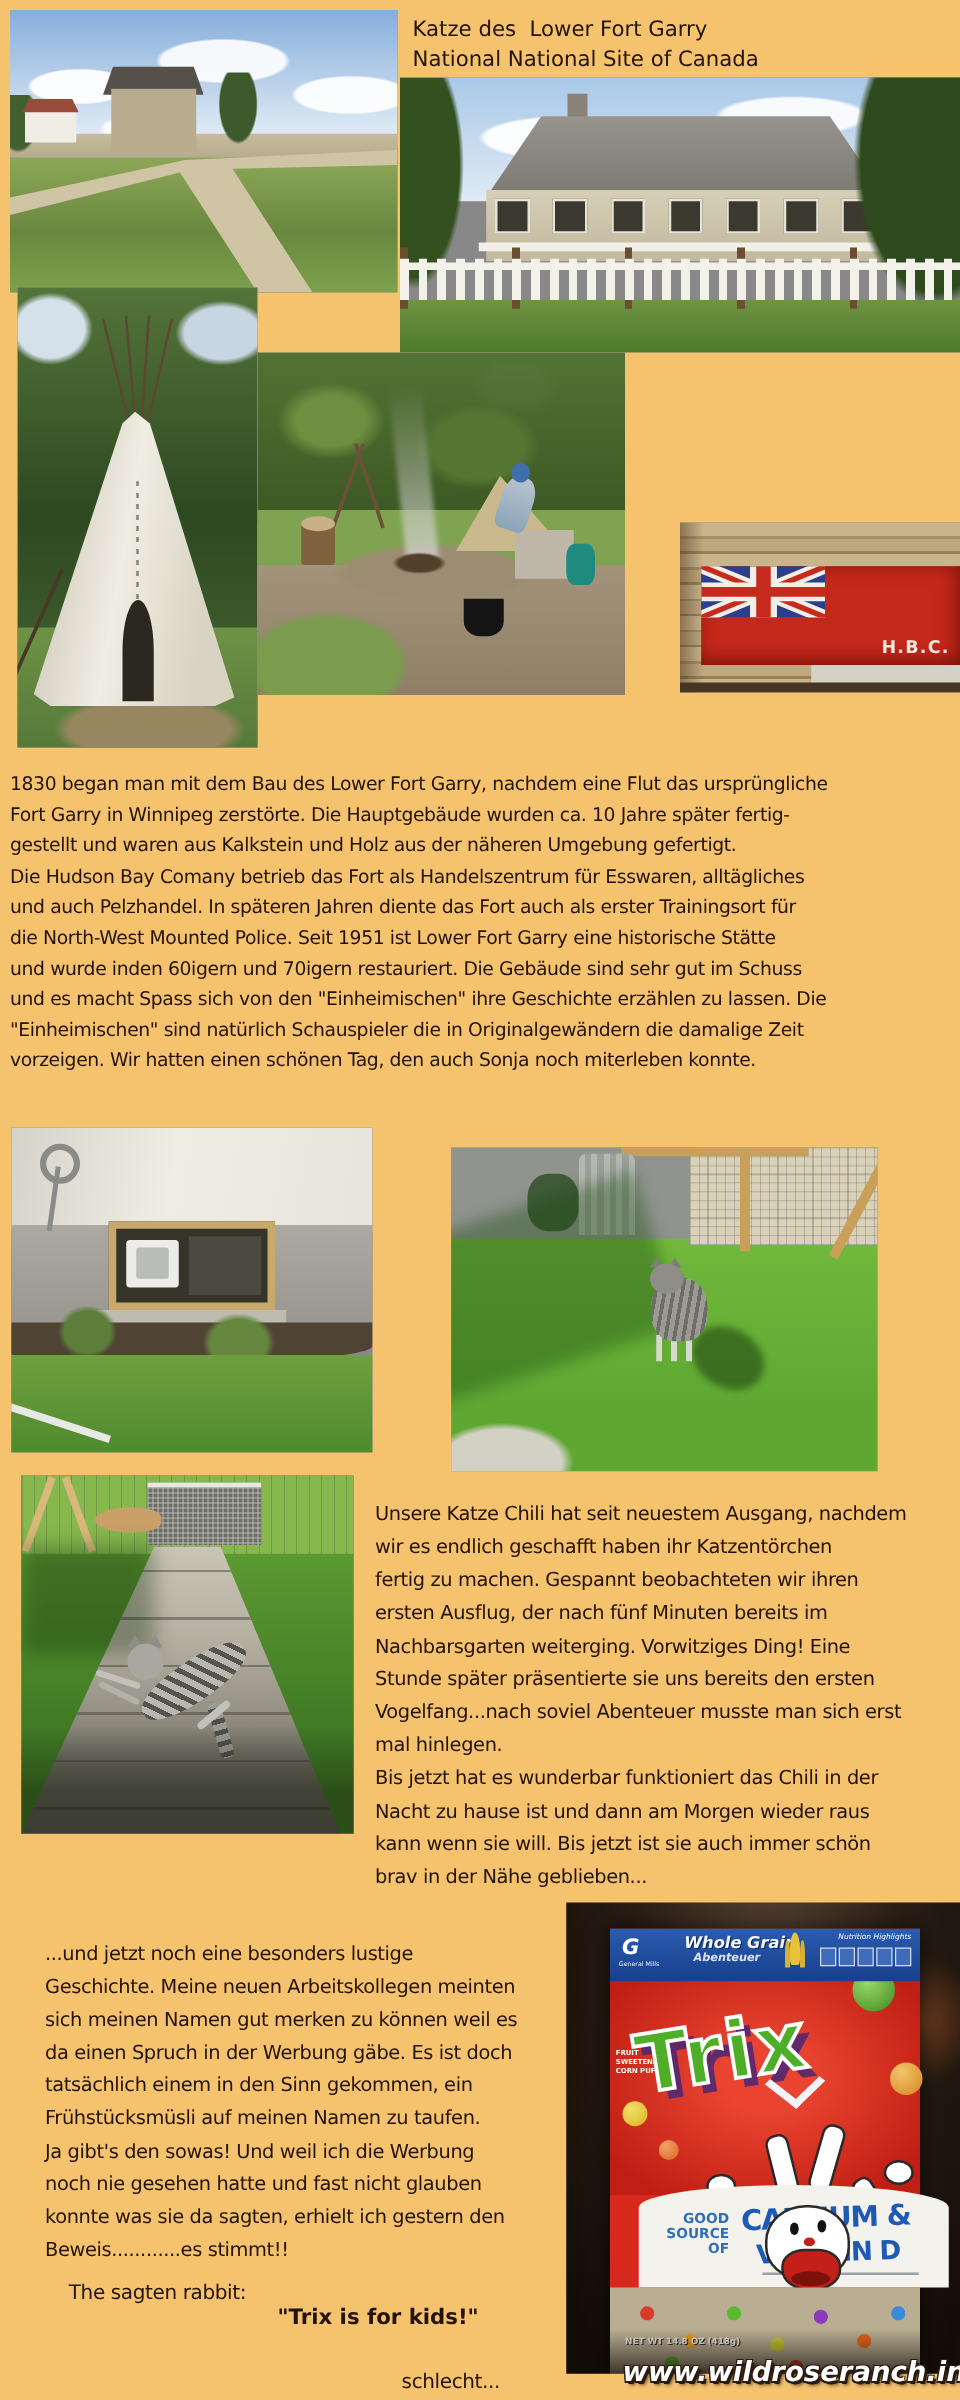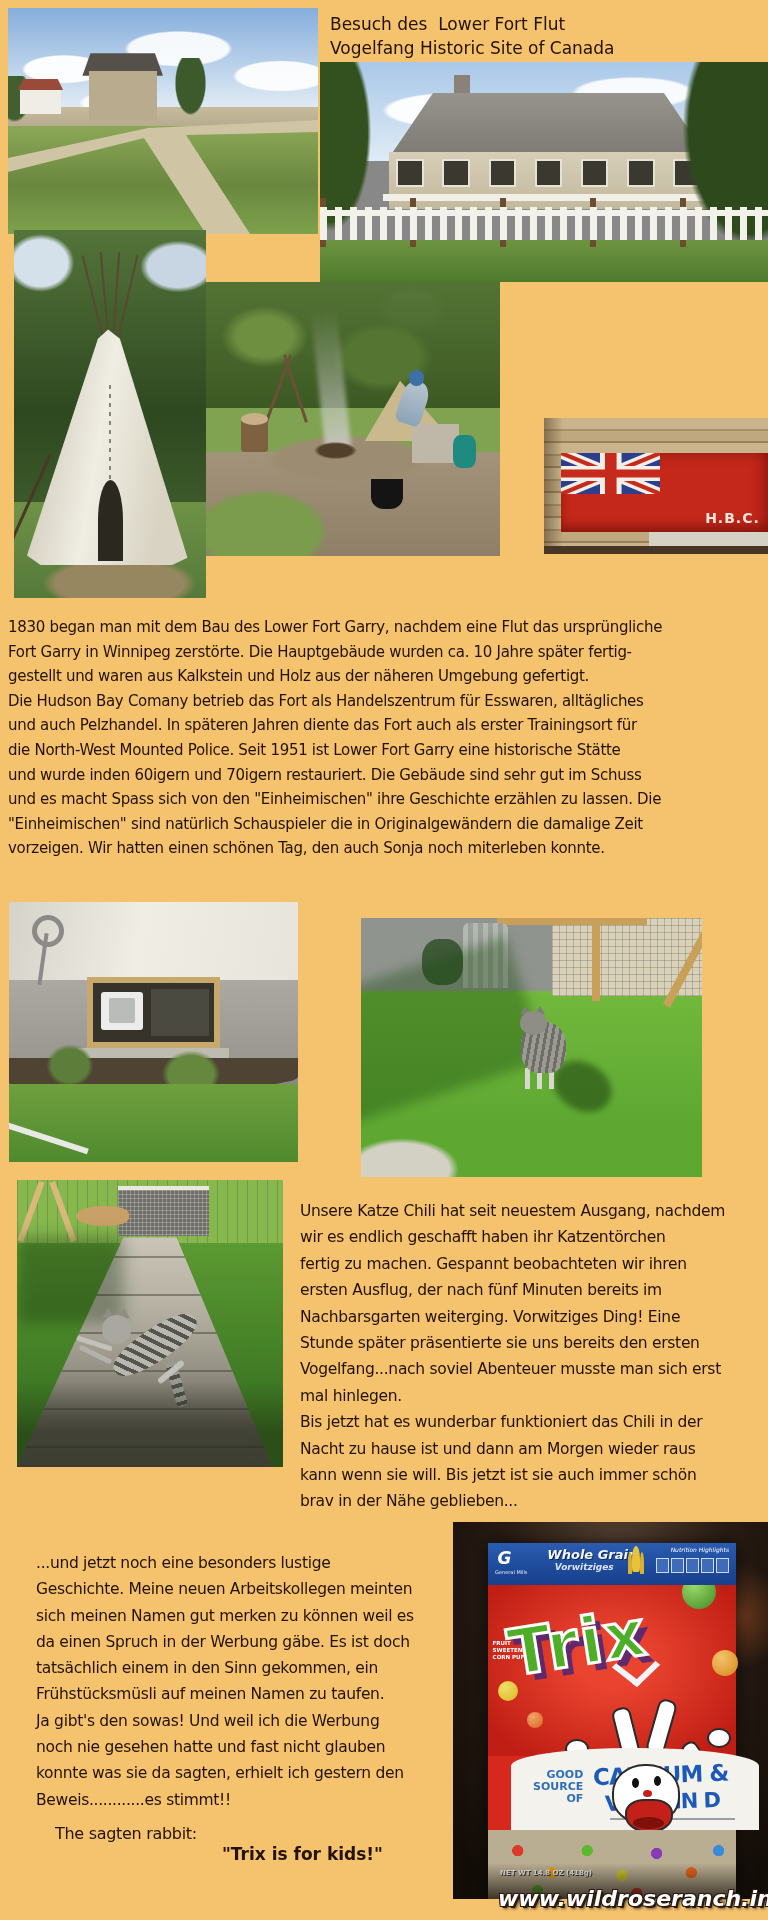--- a/index.html
+++ b/index.html
@@ -227,22 +227,22 @@
     radial-gradient(circle 9px at 20% 88%,#5CB82E 60%,transparent 65%),
     radial-gradient(circle 9px at 60% 92%,#D93A2A 60%,transparent 65%);}
   .x-stripdark{position:absolute;left:0;bottom:0;width:100%;height:10%;background:linear-gradient(rgba(20,12,8,0),rgba(20,12,8,.75));}
   .x-netwt{position:absolute;left:5%;top:84%;color:#F0EFE8;font-size:7px;font-weight:bold;text-shadow:1px 1px 0 #333;margin-top:27px;}
 </style>
 </head>
 <body>
 
 <div class="page">
 
-  <div class="txt title"><span>Besuch des  Lower Fort Flut</span>
-<span>Vogelfang Historic Site of Canada</span></div>
+  <div class="txt title"><span>Katze des  Lower Fort Garry</span>
+<span>National National Site of Canada</span></div>
 
   <div class="ph p-fort">
     <div class="fort-sky"></div>
     <div class="fort-clouds"></div>
     <div class="fort-wall"></div>
     <div class="fort-tree2"></div>
     <div class="fort-house-white"></div>
     <div class="fort-house-roof"></div>
     <div class="fort-house-stone"></div>
     <div class="fort-tree1"></div>
@@ -412,39 +412,40 @@
 sich meinen Namen gut merken zu können weil es
 da einen Spruch in der Werbung gäbe. Es ist doch
 tatsächlich einem in den Sinn gekommen, ein
 Frühstücksmüsli auf meinen Namen zu taufen.
 Ja gibt's den sowas! Und weil ich die Werbung
 noch nie gesehen hatte und fast nicht glauben
 konnte was sie da sagten, erhielt ich gestern den
 Beweis............es stimmt!!</div>
   <div class="txt silly">The sagten rabbit:</div>
   <div class="txt quote">"Trix is for kids!"</div>
+  <div class="txt trost2">schlecht...</div>
 
   <div class="ph p-trix">
     <div class="x-glow"></div>
     <div class="x-box">
       <div class="x-red">
         <div class="x-side">FRUIT
 SWEETENED
 CORN PUFFS</div>
         <div class="ball" style="left:78%;top:-6%;width:34px;height:34px;background:radial-gradient(circle at 35% 30%,#9ED96A,#3E8A22);"></div>
         <div class="ball" style="left:90%;top:38%;width:26px;height:26px;background:radial-gradient(circle at 35% 30%,#F2C46A,#D9861E);"></div>
         <div class="ball" style="left:4%;top:56%;width:20px;height:20px;background:radial-gradient(circle at 35% 30%,#F2E06A,#D9B41E);"></div>
         <div class="ball" style="left:16%;top:74%;width:16px;height:16px;background:radial-gradient(circle at 35% 30%,#F2A46A,#D9641E);"></div>
         <div class="x-logo">Trix</div>
       </div>
       <div class="x-blue">
         <div class="x-gm">G</div>
         <div class="x-gm2">General Mills</div>
         <div class="x-wg">Whole Grain</div>
-        <div class="x-gt">Vorwitziges</div>
+        <div class="x-gt">Abenteuer</div>
         <div class="x-wheat"></div>
         <div class="x-nh">Nutrition Highlights</div>
         <div class="x-nhboxes">
             <div></div>
             <div></div>
             <div></div>
             <div></div>
             <div></div>
           </div>
       </div>

